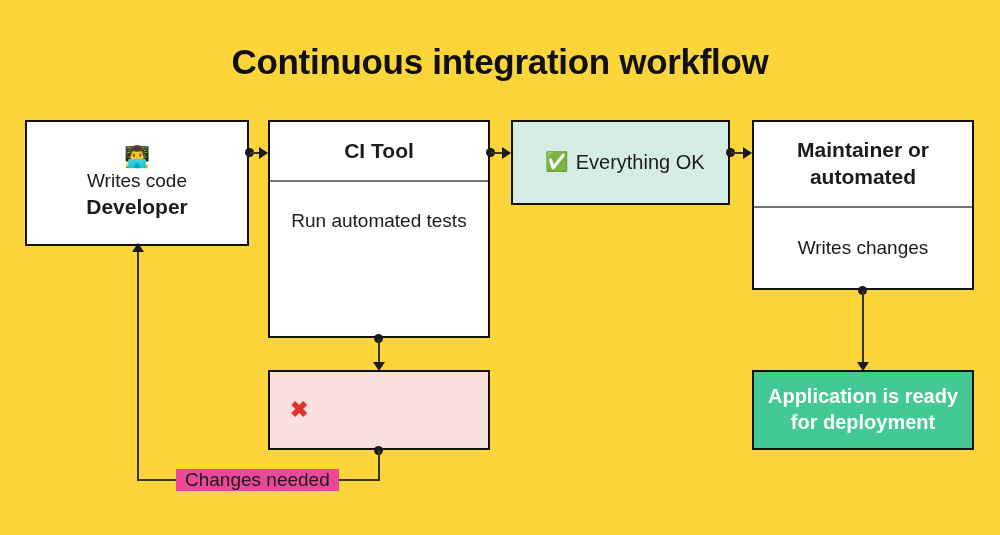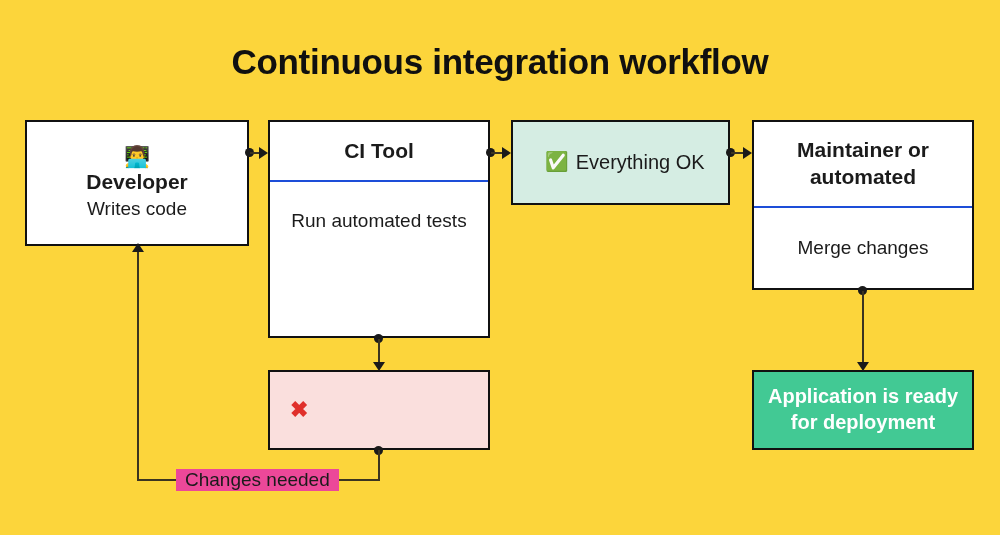--- a/index.html
+++ b/index.html
@@ -46,21 +46,21 @@
     padding: 4px 10px;
     color: #1b1b1b;
     font-size: 19px;
     line-height: 1.28;
   }
   .cell.header {
     font-weight: bold;
     font-size: 21px;
   }
   .cell.divider-below {
-    border-bottom: 2px solid #1d4ed8;
+    border-bottom: 2px solid #737373;
   }
   
   #node-developer { left: 25px; top: 120px; width: 224px; height: 126px; }
   #node-developer .stack {
     display: flex;
     flex-direction: column;
     align-items: center;
     justify-content: center;
     width: 100%;
     height: 100%;
@@ -161,40 +161,40 @@
 </head>
 <body>
 
 <div id="canvas">
 
   <div id="title">Continuous integration workflow</div>
 
   <div class="node" id="node-developer">
     <div class="stack">
       <div class="emoji">👨‍💻</div>
+      <div class="cell" style="padding:0;">Writes code</div>
       <div class="cell header" style="padding:0;">Developer</div>
-      <div class="cell" style="padding:0;">Writes code</div>
     </div>
   </div>
 
   <div class="node" id="node-ci">
     <div class="cell header c1 divider-below">CI Tool</div>
     <div class="cell c3">Run automated tests</div>
   </div>
 
   <div class="node" id="node-ok">
     <div class="cell">
       <span class="inline-emoji">✅</span>
       <span>Everything OK</span>
     </div>
   </div>
 
   <div class="node" id="node-maintainer">
     <div class="cell header c1 divider-below">Maintainer or automated</div>
-    <div class="cell c2">Merge changes</div>
+    <div class="cell c2">Writes changes</div>
   </div>
 
   <div class="node" id="node-problem">
     <div class="cell">
       <span class="x-emoji">✖</span>
     </div>
   </div>
 
   <div class="node" id="node-deploy">
     <div class="cell">Application is ready for deployment</div>

